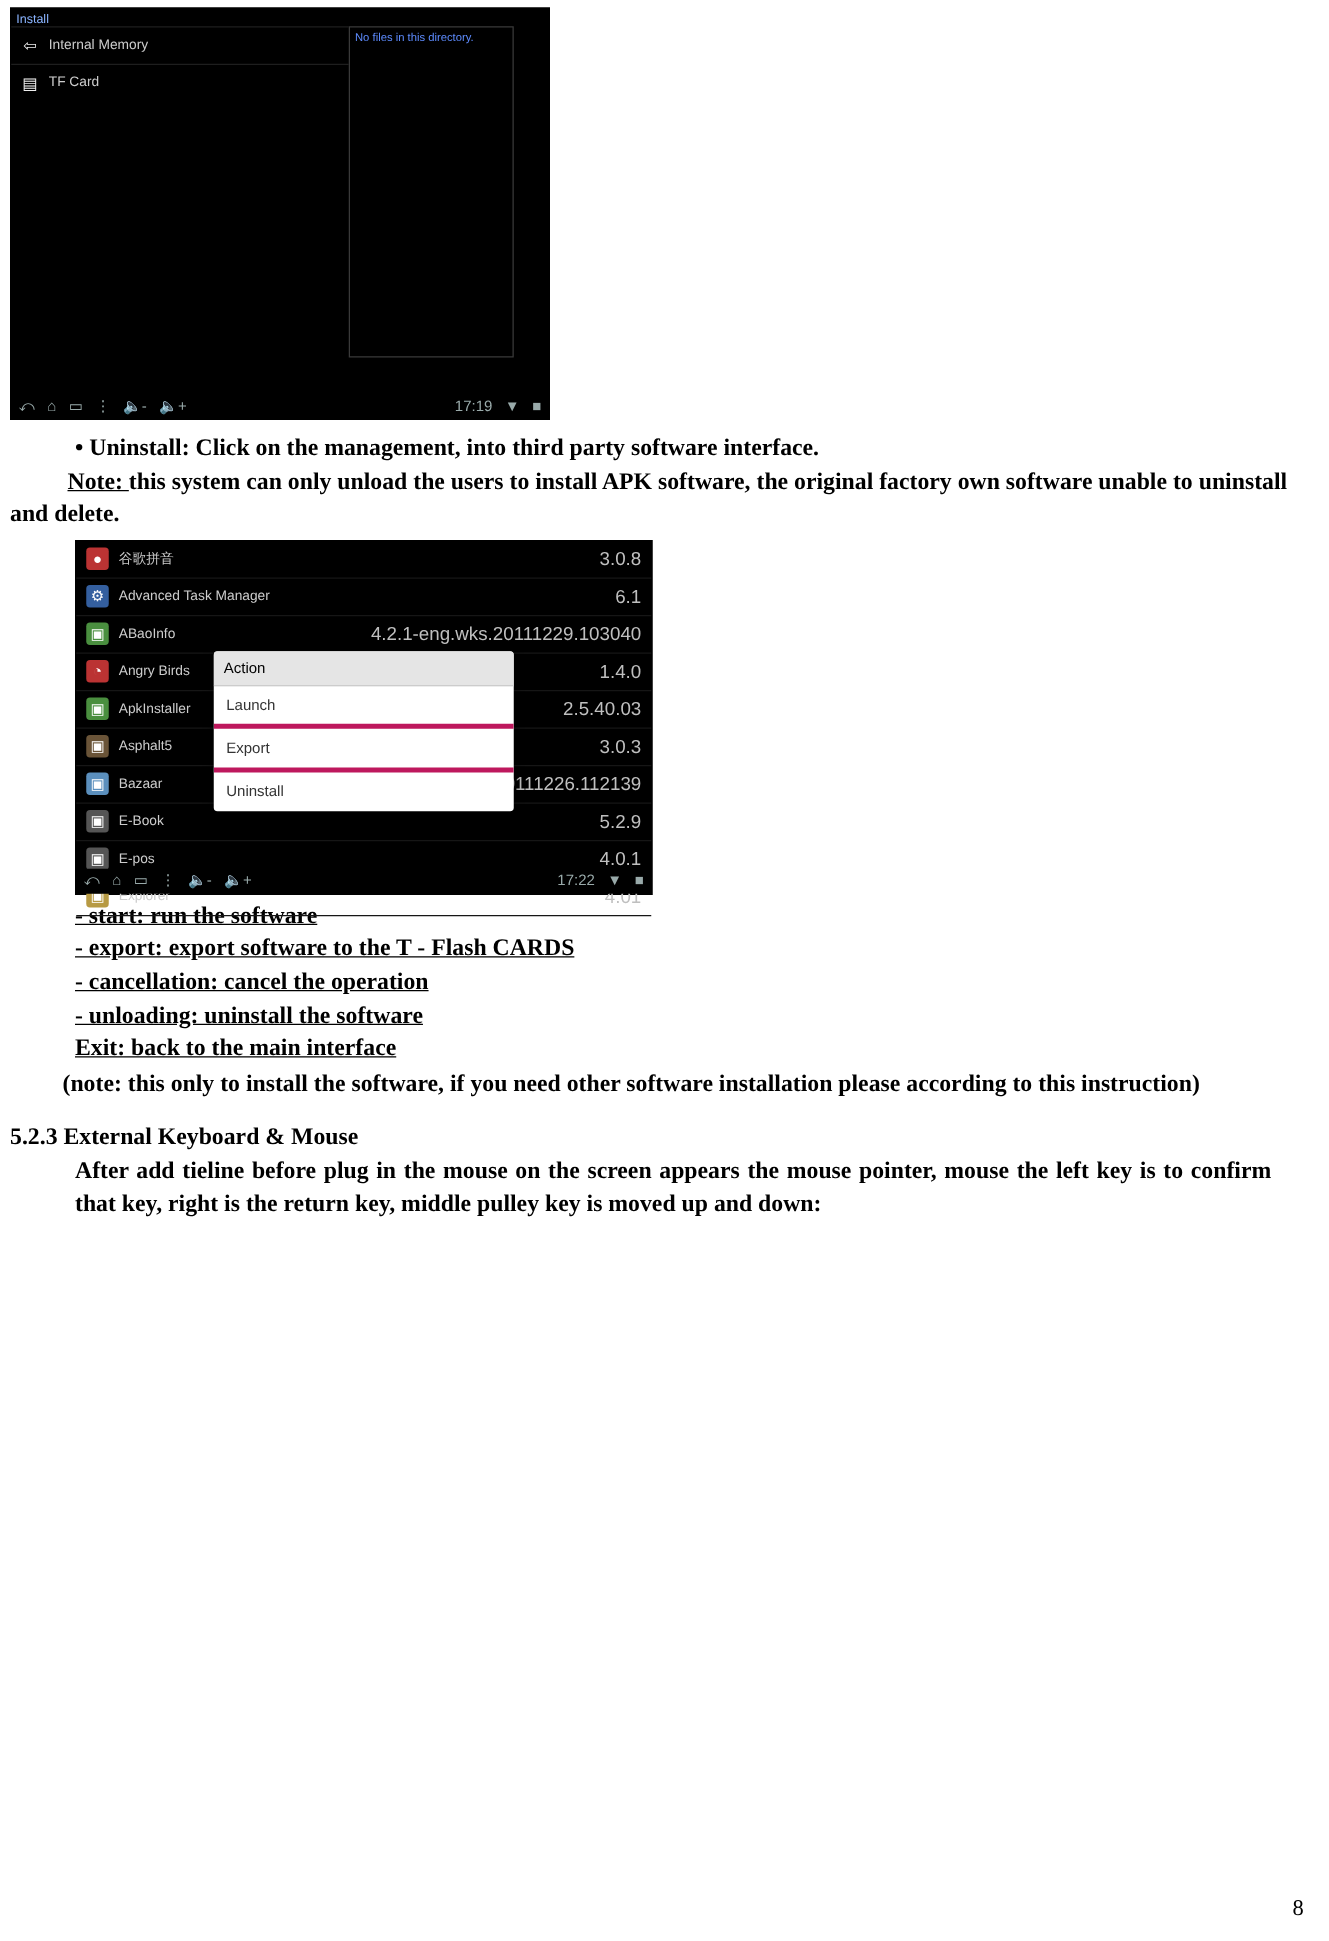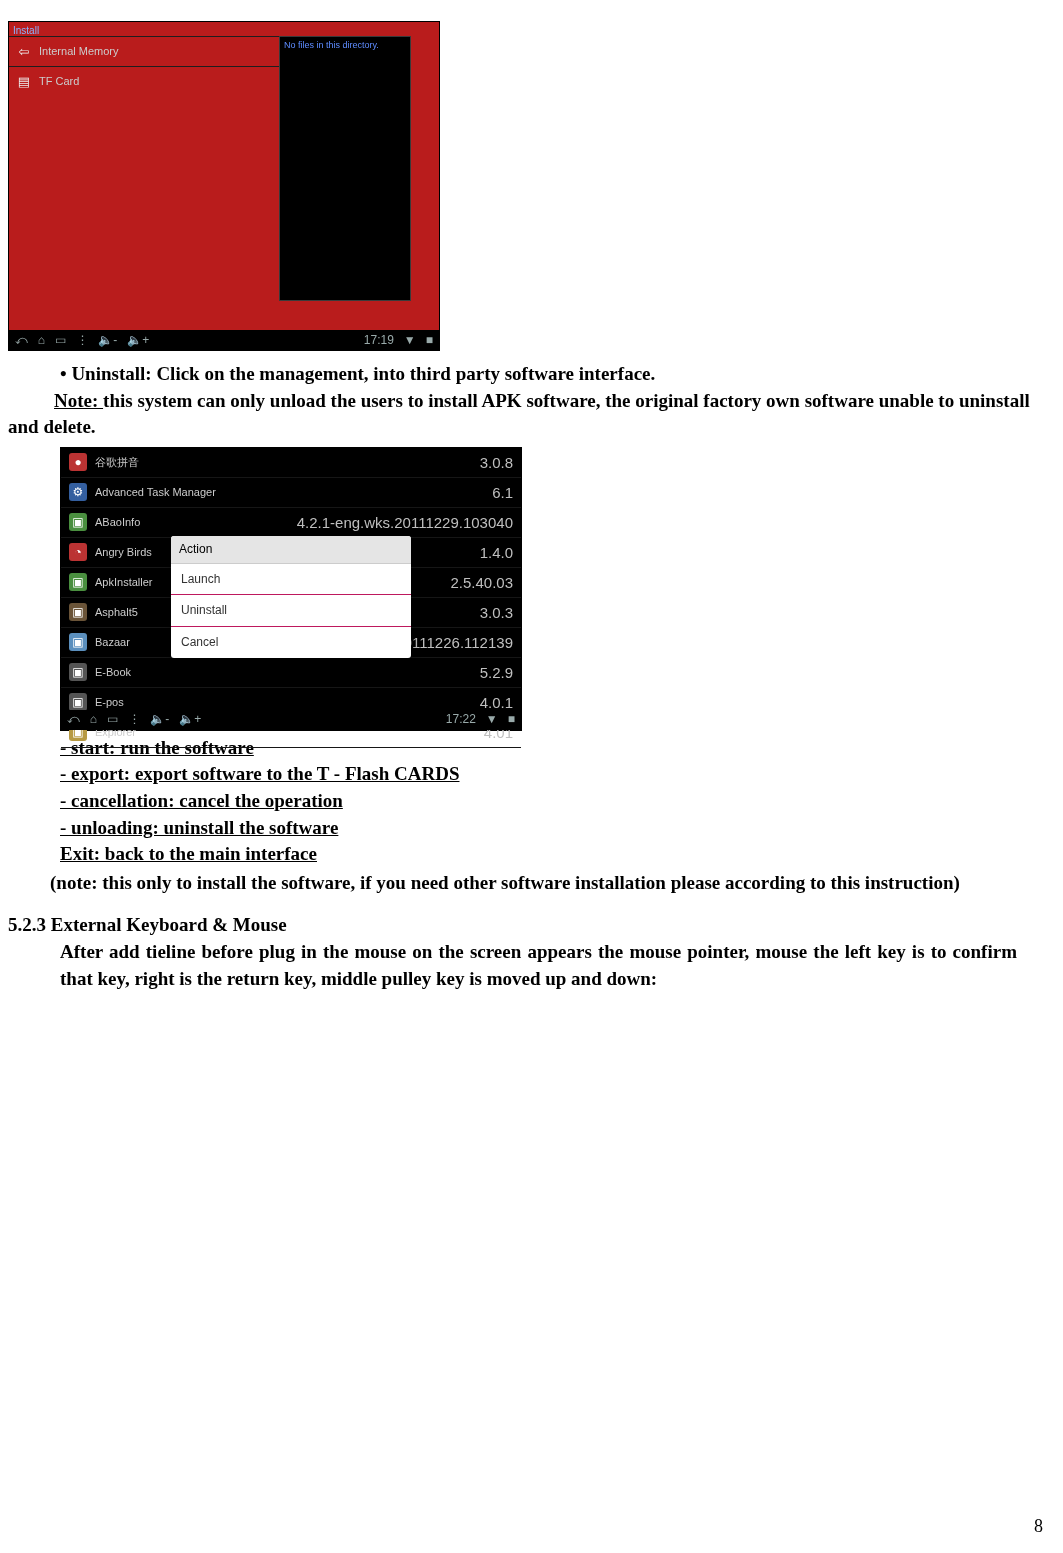--- a/index.html
+++ b/index.html
@@ -12,27 +12,26 @@
       box-sizing: border-box;
       background: #fff;
       color: #000;
     }
 
     
     .fig1 {
       width: 430px;
       height: 328px;
       border: 1px solid #000;
-      background: #b91c1c;
+      background: #000000;
       position: relative;
       margin-bottom: 10px;
       color: #ccc;
       font-family: Arial, sans-serif;
       font-size: 11px;
-      margin-top: 15px;
     }
     .fig1-title {
       font-size: 10px;
       color: #8ab4ff;
       padding: 2px 4px 2px 4px;
       display: inline-block;
     }
     .fig1-sidebar {
       position: absolute;
       left: 0;
@@ -147,21 +146,21 @@
     }
     .fig2-dialog .dlg-title{
       background:#e5e5e5;
       font-size:12px;
       padding:5px 8px;
       border-bottom:1px solid #ccc;
     }
     .fig2-dialog .dlg-item{
       font-size:12px;
       padding:7px 10px;
-      border-bottom:1px solid #be185d;
+      border-bottom:4px solid #be185d;
       color:#333;
     }
     .fig2-dialog .dlg-item:last-child{border-bottom:none;}
 
     .fig2-bar{
       position:absolute;
       left:0;right:0;bottom:0;
       height:20px;
       display:flex;
       align-items:center;
@@ -293,22 +292,22 @@
           <span class="fig2-icon c-yellow">▣</span>
           <span>Explorer</span>
         </div>
       <div class="r">4.01</div>
     </div>
   </div>
 
   <div class="fig2-dialog">
     <div class="dlg-title">Action</div>
     <div class="dlg-item">Launch</div>
+    <div class="dlg-item">Export</div>
     <div class="dlg-item">Uninstall</div>
-    <div class="dlg-item">Cancel</div>
   </div>
 
   <div class="fig2-bar">
     <div class="nav-left">
       <span>⤺</span>
       <span>⌂</span>
       <span>▭</span>
       <span>⋮</span>
       <span>🔈-</span>
       <span>🔈+</span>

